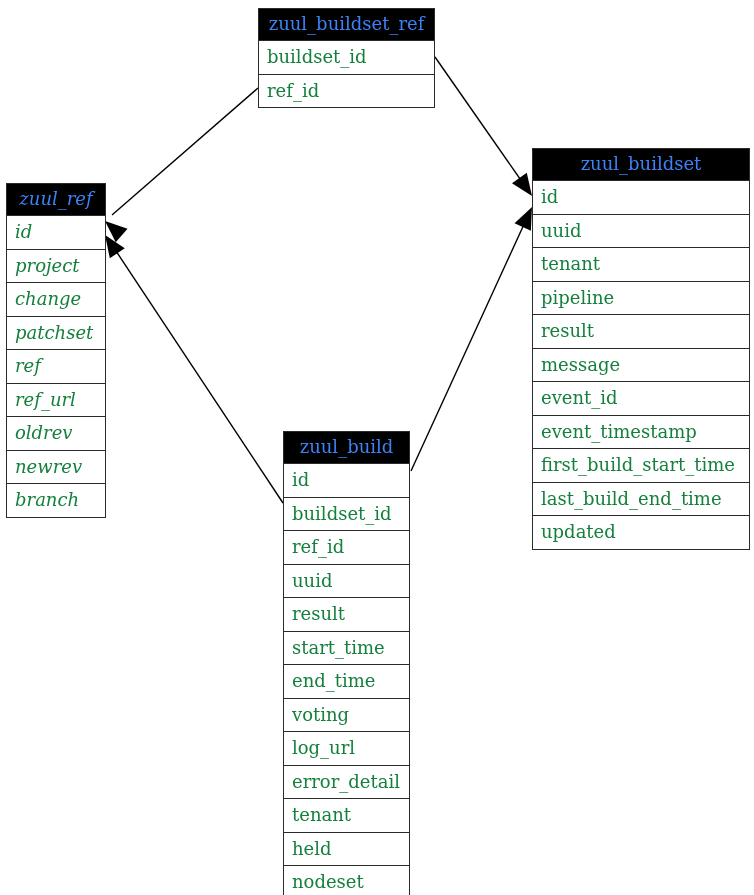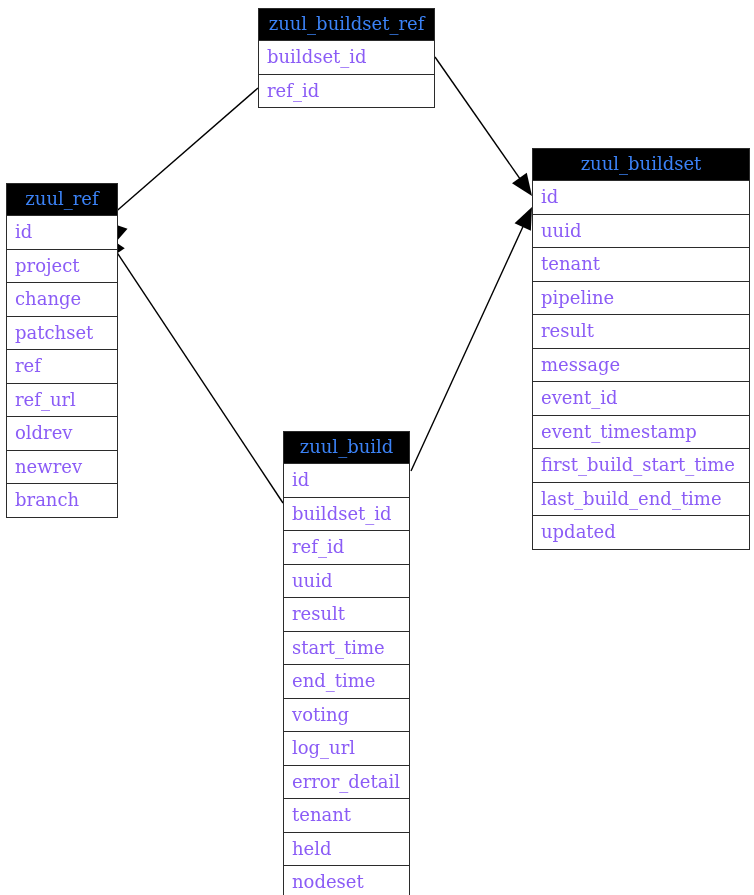--- a/index.html
+++ b/index.html
@@ -39,21 +39,21 @@
     height: 31px;
     border-bottom: 1px solid #000000;
     white-space: nowrap;
     overflow: hidden;
   }
   .attr-row {
     box-sizing: border-box;
     height: 33.5px;
     line-height: 32px;
     font-size: 18px;
-    color: #8b5cf6;
+    color: #15803d;
     padding-left: 8px;
     border-top: 1px solid #2b2b2b;
     background: #ffffff;
     white-space: nowrap;
     overflow: hidden;
   }
   .attr-row:first-child {
     border-top: none;
   }
 </style>
@@ -80,21 +80,21 @@
         <polygon points="0,0 -22,-9 -22,9" fill="#000000" transform="translate(532,207) rotate(-65)"></polygon>
       </g>
     </svg>
 
   <div id="entity-layer">
       <div class="entity" style="left: 258px; top: 8px; width: 177px;">
         <div class="entity-title">zuul_buildset_ref</div>
         <div class="attr-row">buildset_id</div>
         <div class="attr-row">ref_id</div>
       </div>
-      <div class="entity" style="left: 6px; top: 183px; width: 112px;">
+      <div class="entity" style="left: 6px; top: 183px; width: 100px; font-style: italic;">
         <div class="entity-title">zuul_ref</div>
         <div class="attr-row">id</div>
         <div class="attr-row">project</div>
         <div class="attr-row">change</div>
         <div class="attr-row">patchset</div>
         <div class="attr-row">ref</div>
         <div class="attr-row">ref_url</div>
         <div class="attr-row">oldrev</div>
         <div class="attr-row">newrev</div>
         <div class="attr-row">branch</div>

